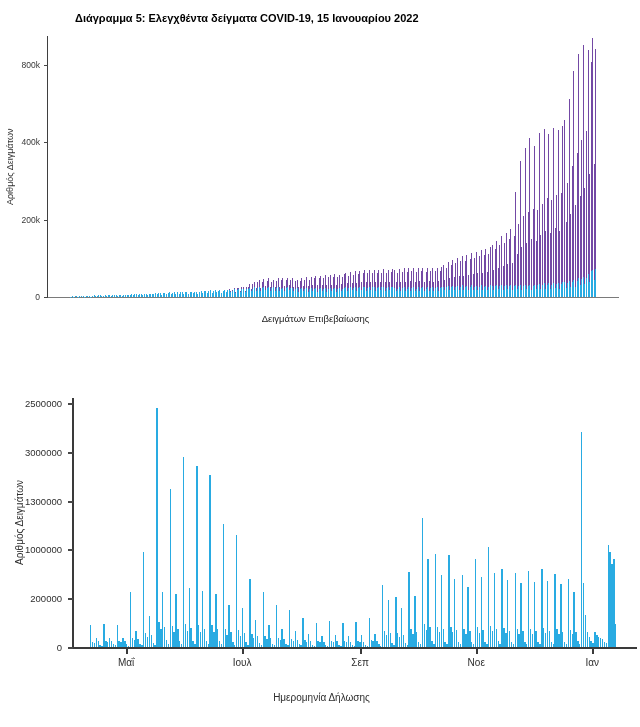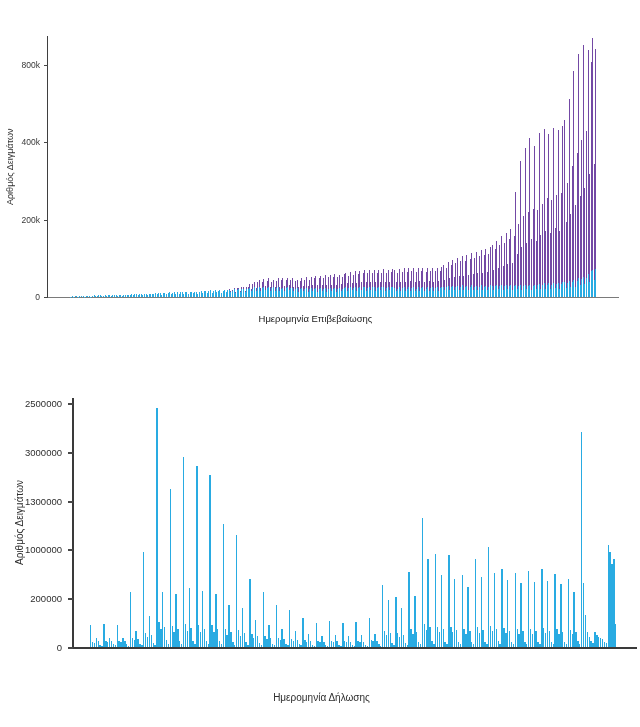--- a/index.html
+++ b/index.html
@@ -41,20 +41,21 @@
   #chart6 .xlabel{left:40px;width:563px;top:337px;font-size:10px;color:#2e2e2e;}
   .legend{position:absolute;left:120px;top:74px;}
   .lrow{display:flex;align-items:center;height:17px;}
   .lsw{width:13px;height:13px;display:inline-block;}
   .llab{margin-left:7px;font-size:8.5px;font-weight:bold;color:#1a1a1a;}
 </style>
 </head>
 <body>
 
 <div id="chart5" class="chart" style="top:0;height:355px;">
+  <div class="chart-title">Διάγραμμα 5: Ελεγχθέντα δείγματα COVID-19, 15 Ιανουαρίου 2022</div>
   <div class="ylabel">Αριθμός Δειγμάτων</div>
   <div class="plot plot5">
     <div class="bars">
         <div class="bar" style="left:0.000%;width:1px;bottom:0.000%;height:0.148%;background:#29ABE2"></div>
         <div class="bar" style="left:0.299%;width:1px;bottom:0.000%;height:0.296%;background:#29ABE2"></div>
         <div class="bar" style="left:0.597%;width:1px;bottom:0.000%;height:0.148%;background:#29ABE2"></div>
         <div class="bar" style="left:0.896%;width:1px;bottom:0.000%;height:0.296%;background:#29ABE2"></div>
         <div class="bar" style="left:1.194%;width:1px;bottom:0.000%;height:0.296%;background:#29ABE2"></div>
         <div class="bar" style="left:1.493%;width:1px;bottom:0.000%;height:0.148%;background:#29ABE2"></div>
         <div class="bar" style="left:1.791%;width:1px;bottom:0.000%;height:0.296%;background:#29ABE2"></div>
@@ -633,21 +634,21 @@
         <div class="ytick" style="bottom:59.259%">
           <span class="ytmark"></span>
           <span class="ytlab">400k</span>
         </div>
         <div class="ytick" style="bottom:88.889%">
           <span class="ytmark"></span>
           <span class="ytlab">800k</span>
         </div>
       </div>
   </div>
-  <div class="xlabel">Ημερομηνία Επιβεβαίωσης</div>
+  <div class="xlabel">Δειγμάτων Επιβεβαίωσης</div>
 </div>
 
 <div id="chart6" class="chart" style="top:355px;height:372px;">
   <div class="ylabel">Αριθμός Δειγμάτων</div>
   <div class="plot plot6">
     <div class="bars">
         <div class="bar" style="left:0.000%;width:1.4px;bottom:0.000%;height:9.020%;background:#29ABE2"></div>
         <div class="bar" style="left:0.360%;width:1.4px;bottom:0.000%;height:2.157%;background:#29ABE2"></div>
         <div class="bar" style="left:0.719%;width:1.4px;bottom:0.000%;height:1.765%;background:#29ABE2"></div>
         <div class="bar" style="left:1.079%;width:1.4px;bottom:0.000%;height:3.529%;background:#29ABE2"></div>
@@ -945,15 +946,37 @@
         </div>
         <div class="ytick" style="bottom:78.431%">
           <span class="ytmark"></span>
           <span class="ytlab">3000000</span>
         </div>
         <div class="ytick" style="bottom:98.039%">
           <span class="ytmark"></span>
           <span class="ytlab">2500000</span>
         </div>
       </div>
+    <div class="xticks">
+        <div class="xtick" style="left:6.860%">
+          <span class="xtmark"></span>
+          <span class="xtlab">Μαΐ</span>
+        </div>
+        <div class="xtick" style="left:28.880%">
+          <span class="xtmark"></span>
+          <span class="xtlab">Ιουλ</span>
+        </div>
+        <div class="xtick" style="left:51.260%">
+          <span class="xtmark"></span>
+          <span class="xtlab">Σεπ</span>
+        </div>
+        <div class="xtick" style="left:73.290%">
+          <span class="xtmark"></span>
+          <span class="xtlab">Νοε</span>
+        </div>
+        <div class="xtick" style="left:95.310%">
+          <span class="xtmark"></span>
+          <span class="xtlab">Ιαν</span>
+        </div>
+      </div>
   </div>
   <div class="xlabel">Ημερομηνία Δήλωσης</div>
 </div>
 
 </body></html>

